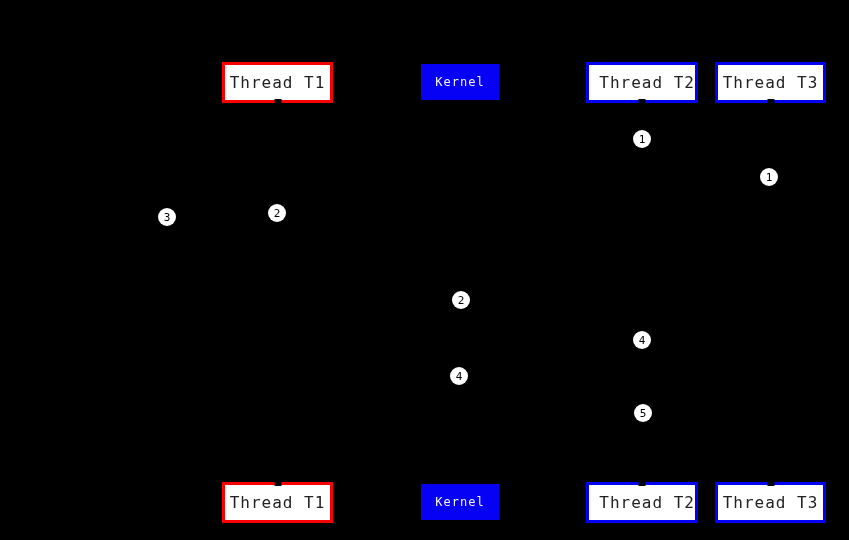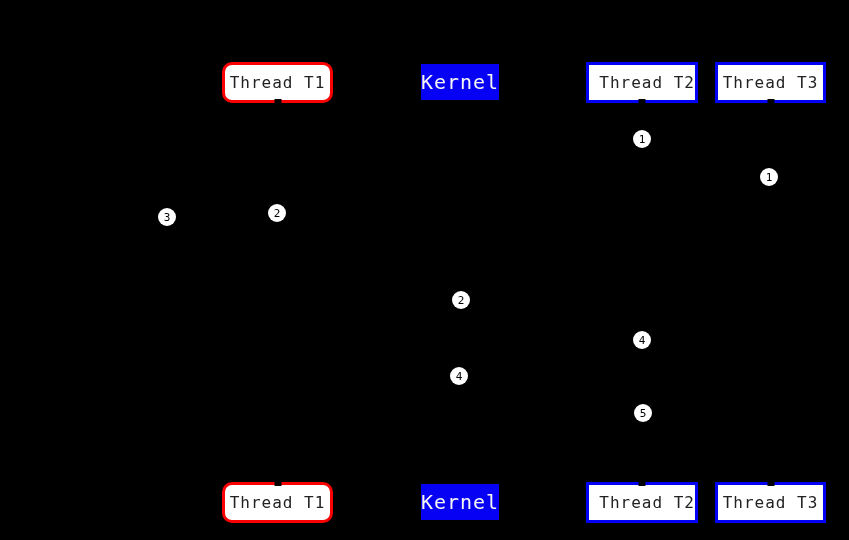--- a/index.html
+++ b/index.html
@@ -24,28 +24,28 @@
     justify-content: center;
   }
   .thread {
     width: 111px;
     height: 41px;
     border: 3px solid #0000f5;
     color: #222222;
     font-size: 16px;
     letter-spacing: 1px;
   }
-  .thread.t1 { border-color: #fa0000; border-radius: 10px; }
+  .thread.t1 { border-color: #fa0000; }
   .thread.w112 { width: 112px; justify-content: flex-end; }
   .kernel {
     width: 78px;
     height: 36px;
     background: #0600f5;
     color: #f5f5f5;
-    font-size: 20px;
+    font-size: 12px;
     letter-spacing: 1px;
   }
   .notch {
     position: absolute;
     left: 50%;
     transform: translateX(-50%);
     width: 7px;
     height: 4px;
     background: #000000;
   }

